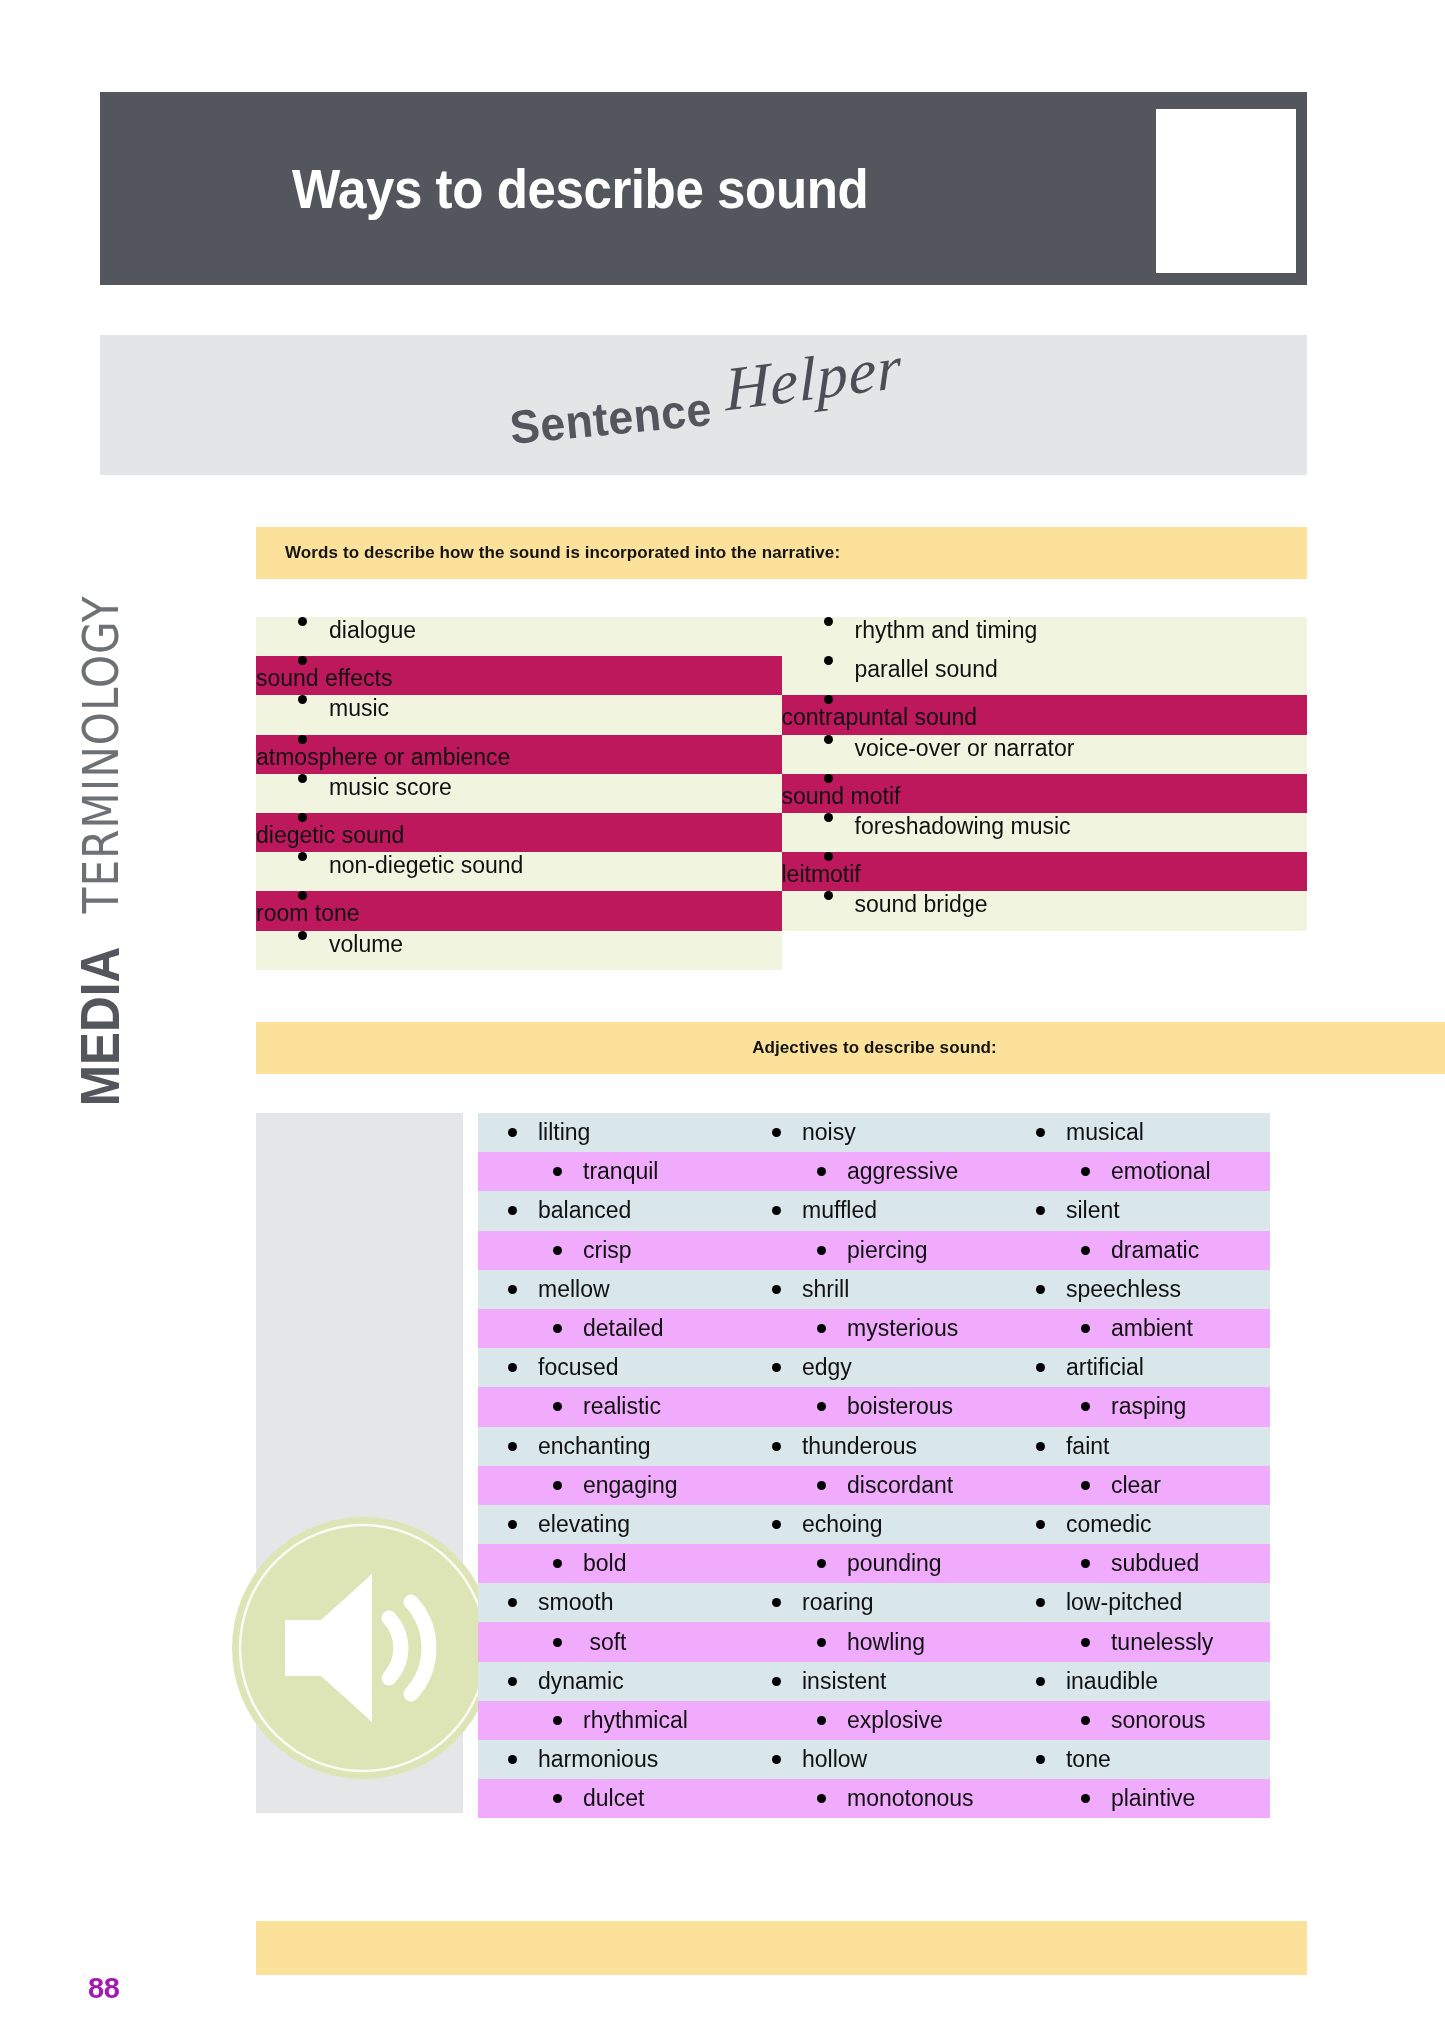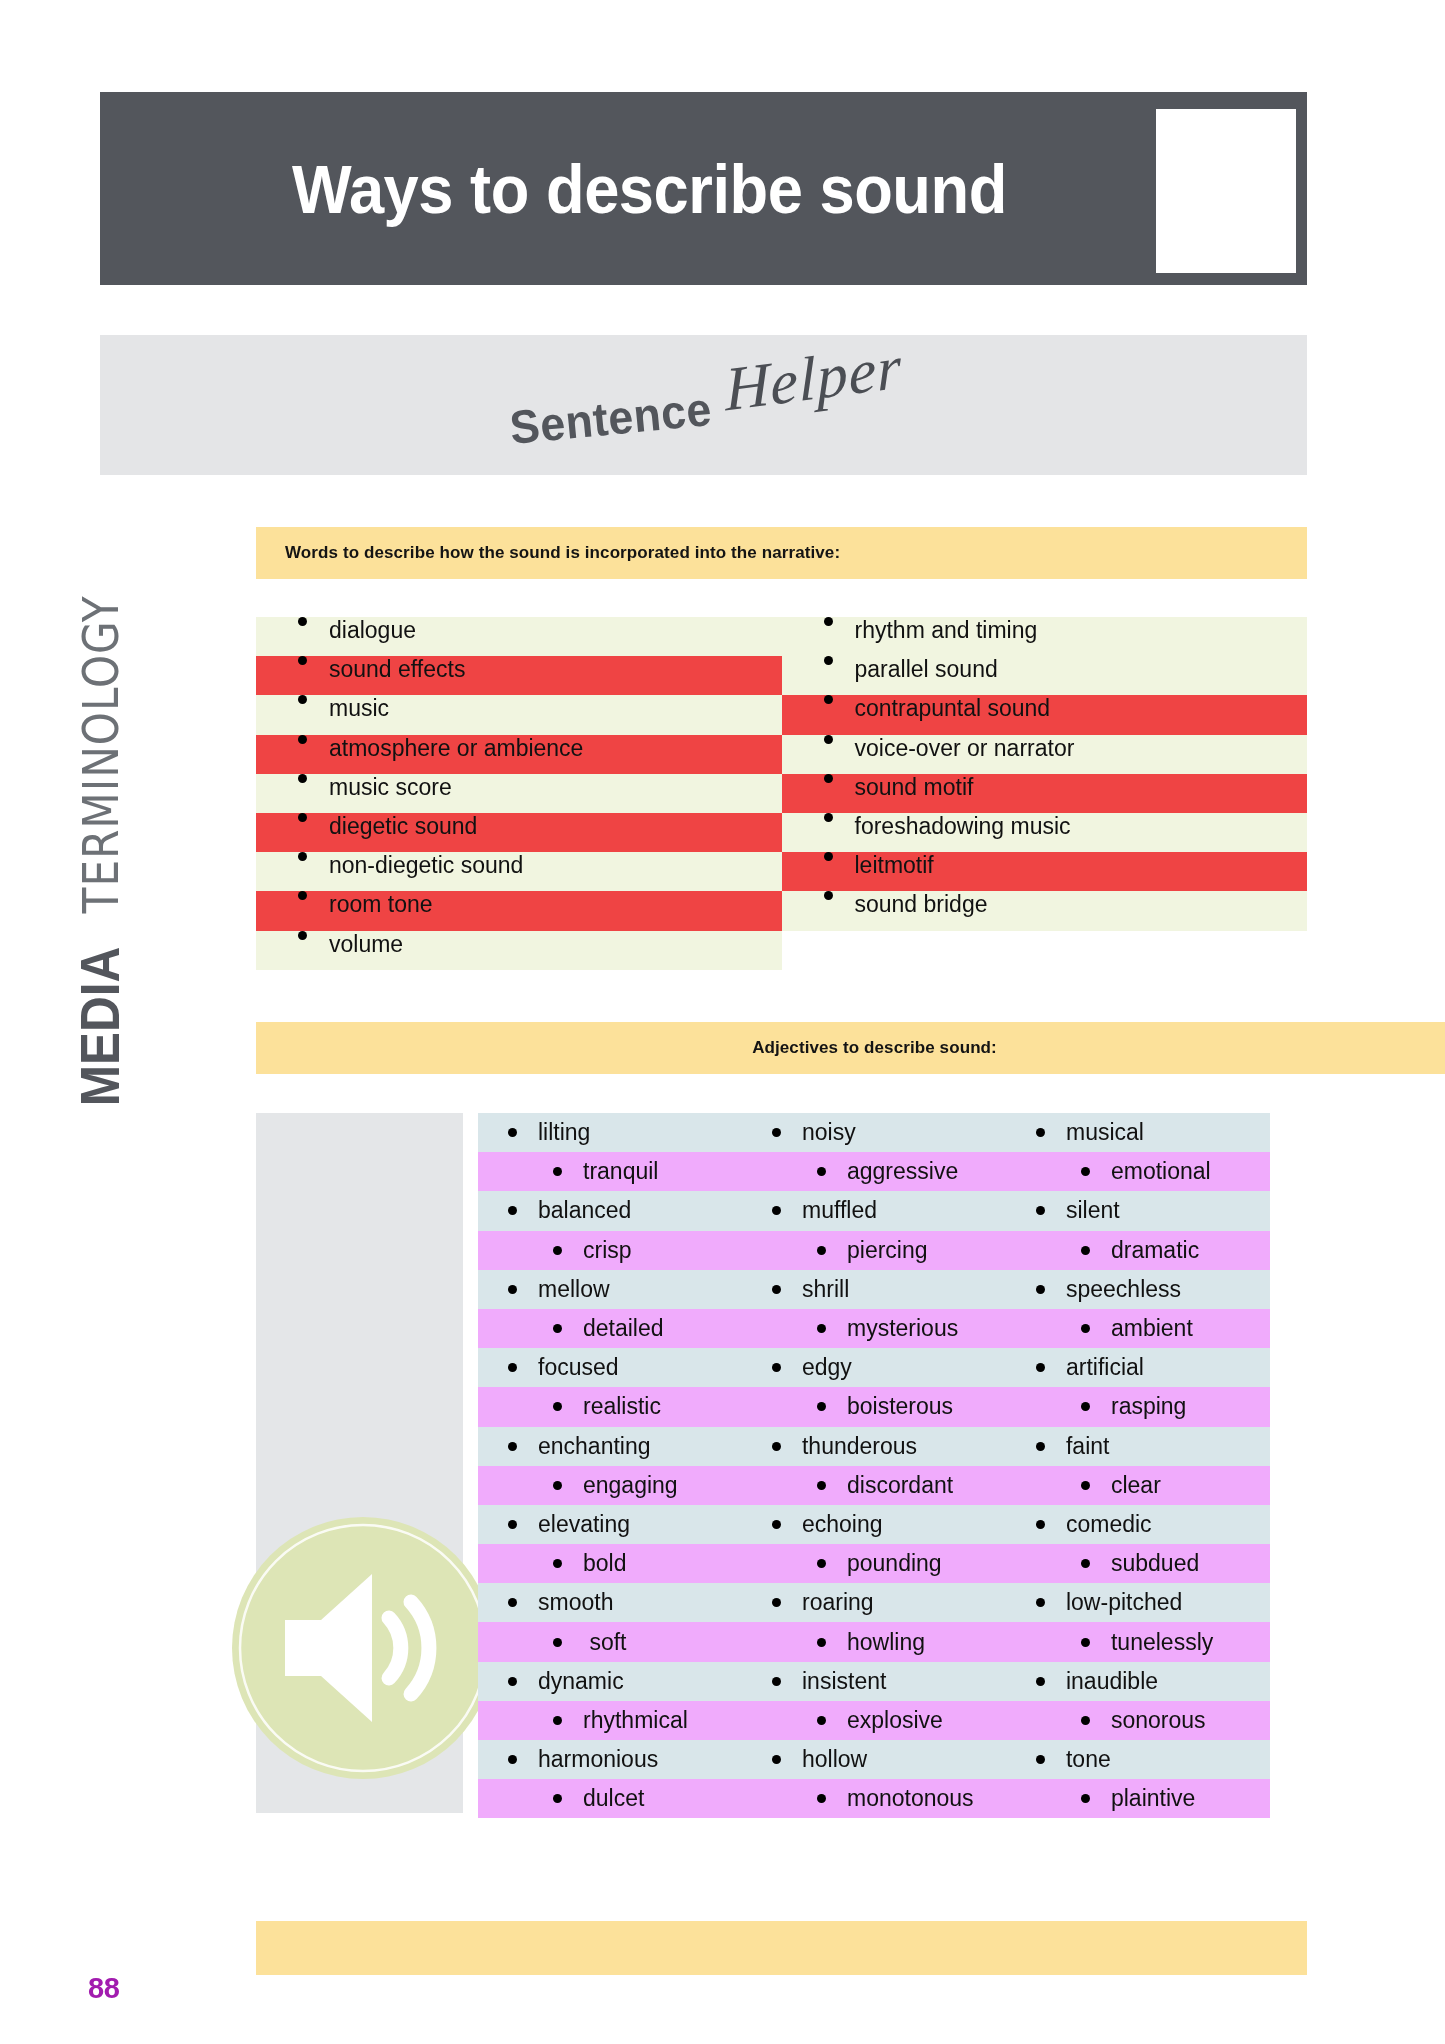--- a/index.html
+++ b/index.html
@@ -26,21 +26,21 @@
     box-sizing: border-box;
   }
   #header-title {
     position: absolute;
     left: 192px;
     top: 50%;
     transform: translateY(-50%);
     color: #ffffff;
     font-family: "Liberation Sans Narrow", "Liberation Sans", sans-serif;
     font-weight: bold;
-    font-size: 68px;
+    font-size: 55px;
     letter-spacing: -0.5px;
     transform-origin: left center;
     white-space: nowrap;
   }
   #header-title-inner {
     display: inline-block;
     transform: scaleX(0.93);
     transform-origin: left center;
   }
   #header-white-box {
@@ -176,21 +176,21 @@
   }
   .narrative-col {
     width: 50%;
   }
   .green-row {
     height: 39.2px;
     display: flex;
     box-sizing: border-box;
   }
   .green-row.odd  { background: #f1f5e0; }
-  .green-row.even { background: #ef4444; }
+  .green-row.even { background: #be185d; flex-direction: column; }
   .green-row .bullet {
     width: 9px;
     height: 9px;
     border-radius: 50%;
     background: #000000;
     margin-left: 42px;
     margin-right: 22px;
     flex: none;
   }
   .green-row .txt {

